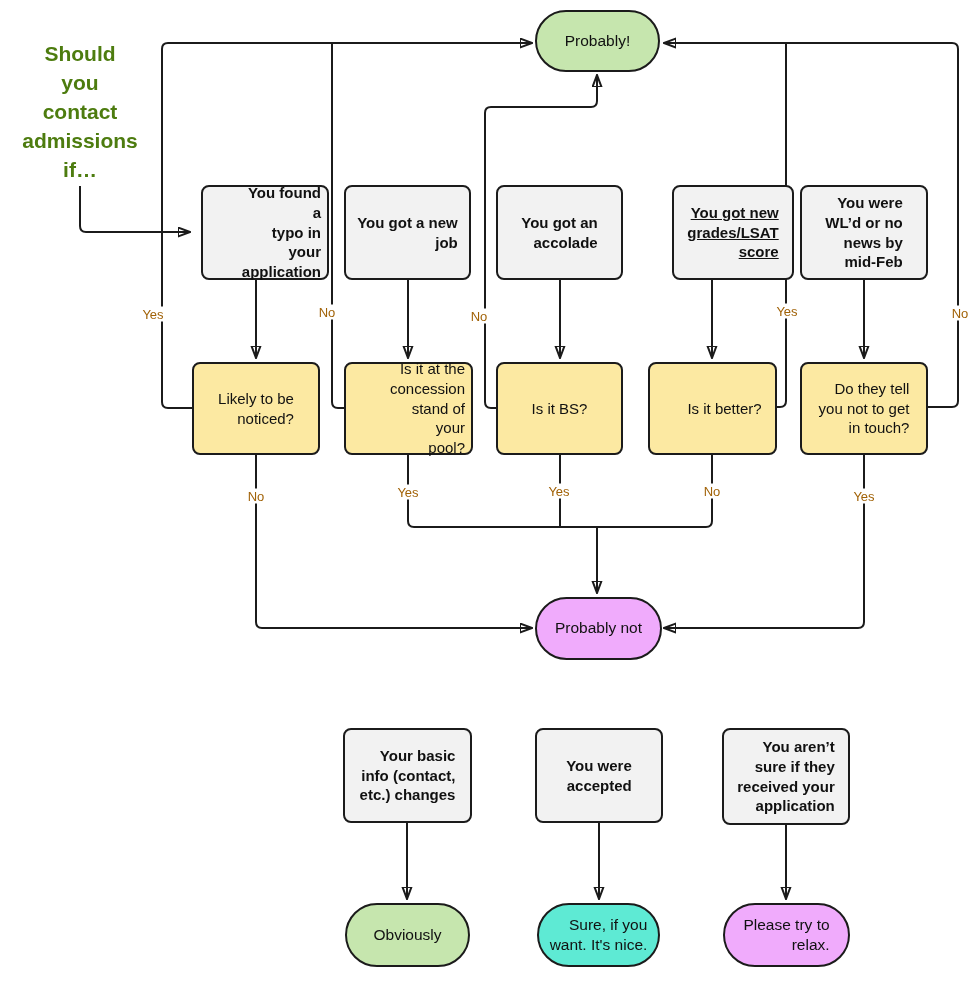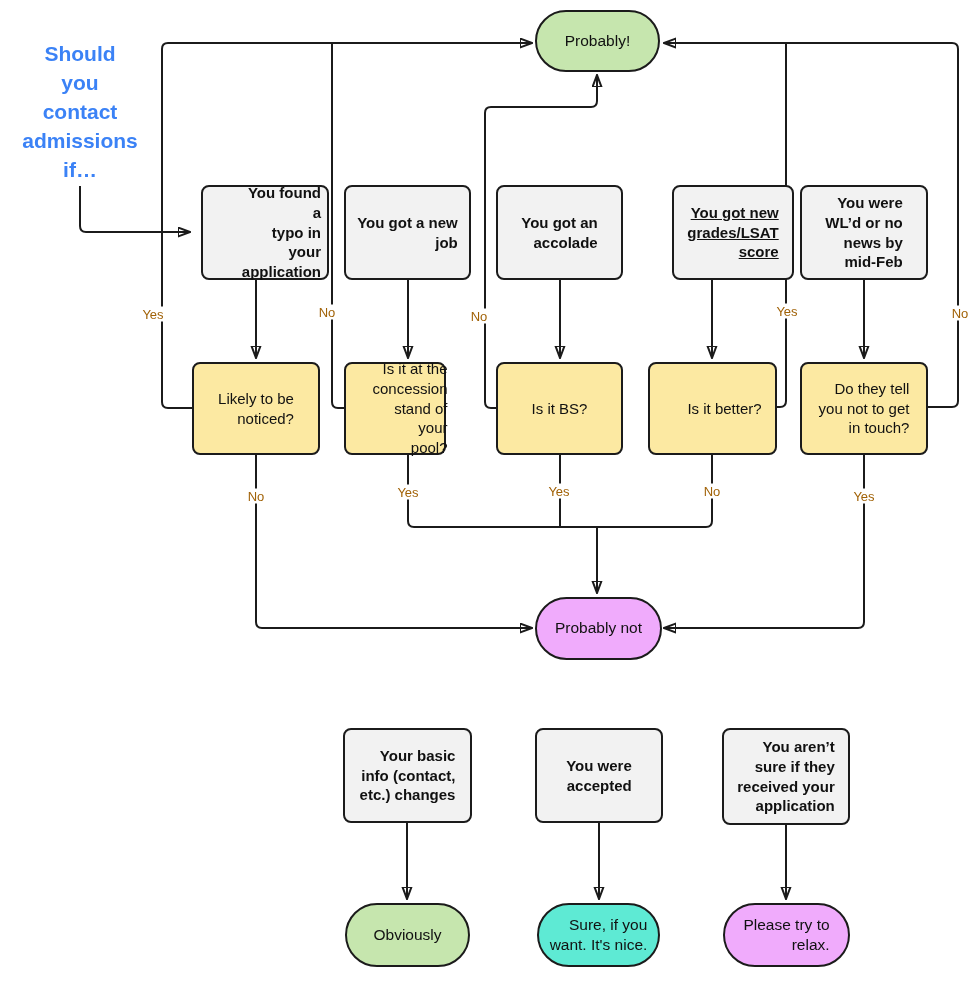--- a/index.html
+++ b/index.html
@@ -13,21 +13,21 @@
   }
   svg.edges{position:absolute;left:0;top:0;width:974px;height:987px;}
   svg.edges path{fill:none;stroke:#1b1b1b;stroke-width:2;}
   .title{
     position:absolute;
     white-space:pre-line;
     text-align:center;
     font-weight:bold;
     font-size:21px;
     line-height:1.38;
-    color:#3b82f6;
+    color:#4d7c0f;
   }
   .node{
     position:absolute;
     box-sizing:border-box;
     border:2px solid #1b1b1b;
     border-radius:8px;
     display:flex;align-items:center;justify-content:center;
     text-align:right;
     white-space:pre-line;
     font-size:15px;line-height:1.32;
@@ -97,21 +97,21 @@
   <div class="node gray" style="left:672px;top:185px;width:122px;height:95px;text-decoration:underline;">You got new
 grades/LSAT
 score</div>
   <div class="node gray" style="left:800px;top:185px;width:128px;height:95px;">You were
 WL’d or no
 news by
 mid-Feb</div>
 
   <div class="node yellow" style="left:192px;top:362px;width:128px;height:93px;">Likely to be
 noticed?</div>
-  <div class="node yellow" style="left:344px;top:362px;width:102px;height:93px;padding-left:36px;">Is it at the
+  <div class="node yellow" style="left:344px;top:362px;width:129px;height:93px;padding-left:36px;">Is it at the
 concession
 stand of your
 pool?</div>
   <div class="node yellow" style="left:496px;top:362px;width:127px;height:93px;">Is it BS?</div>
   <div class="node yellow" style="left:648px;top:362px;width:129px;height:93px;padding-left:30px;">Is it better?</div>
   <div class="node yellow" style="left:800px;top:362px;width:128px;height:93px;">Do they tell
 you not to get
 in touch?</div>
 
   <div class="node pill pill-green" style="left:535px;top:10px;width:125px;height:62px;">Probably!</div>

